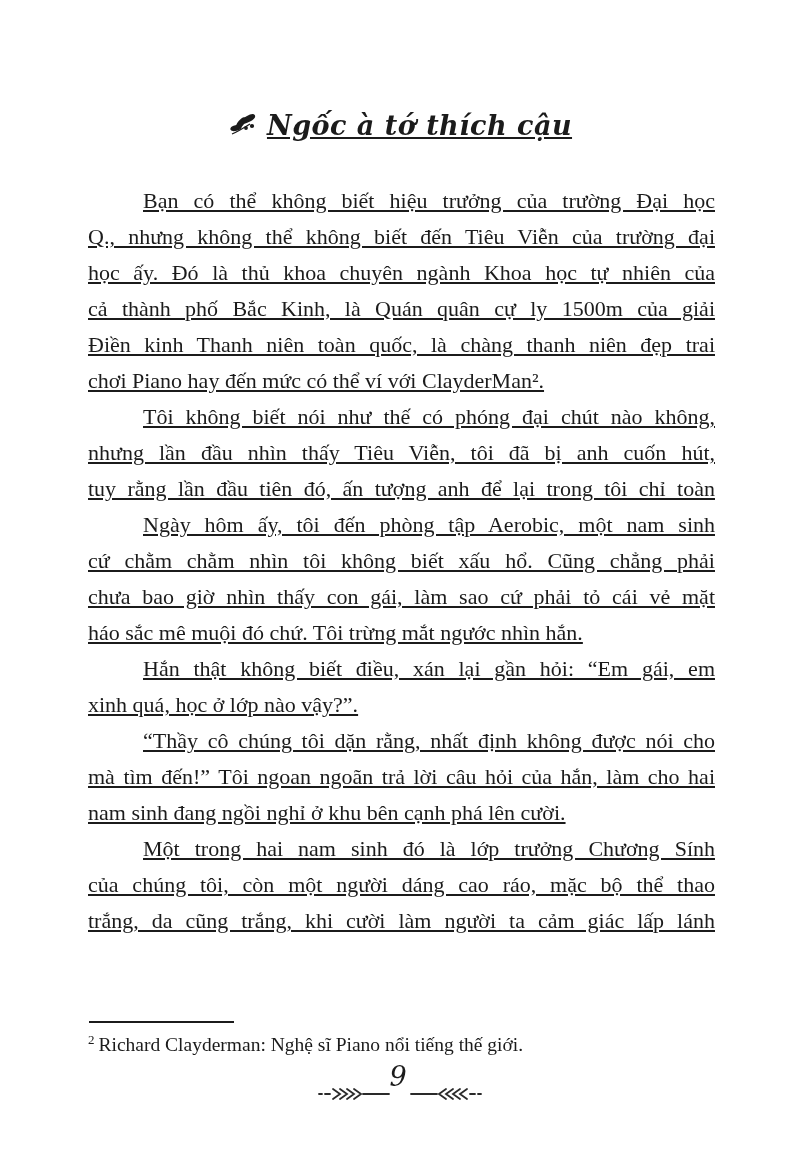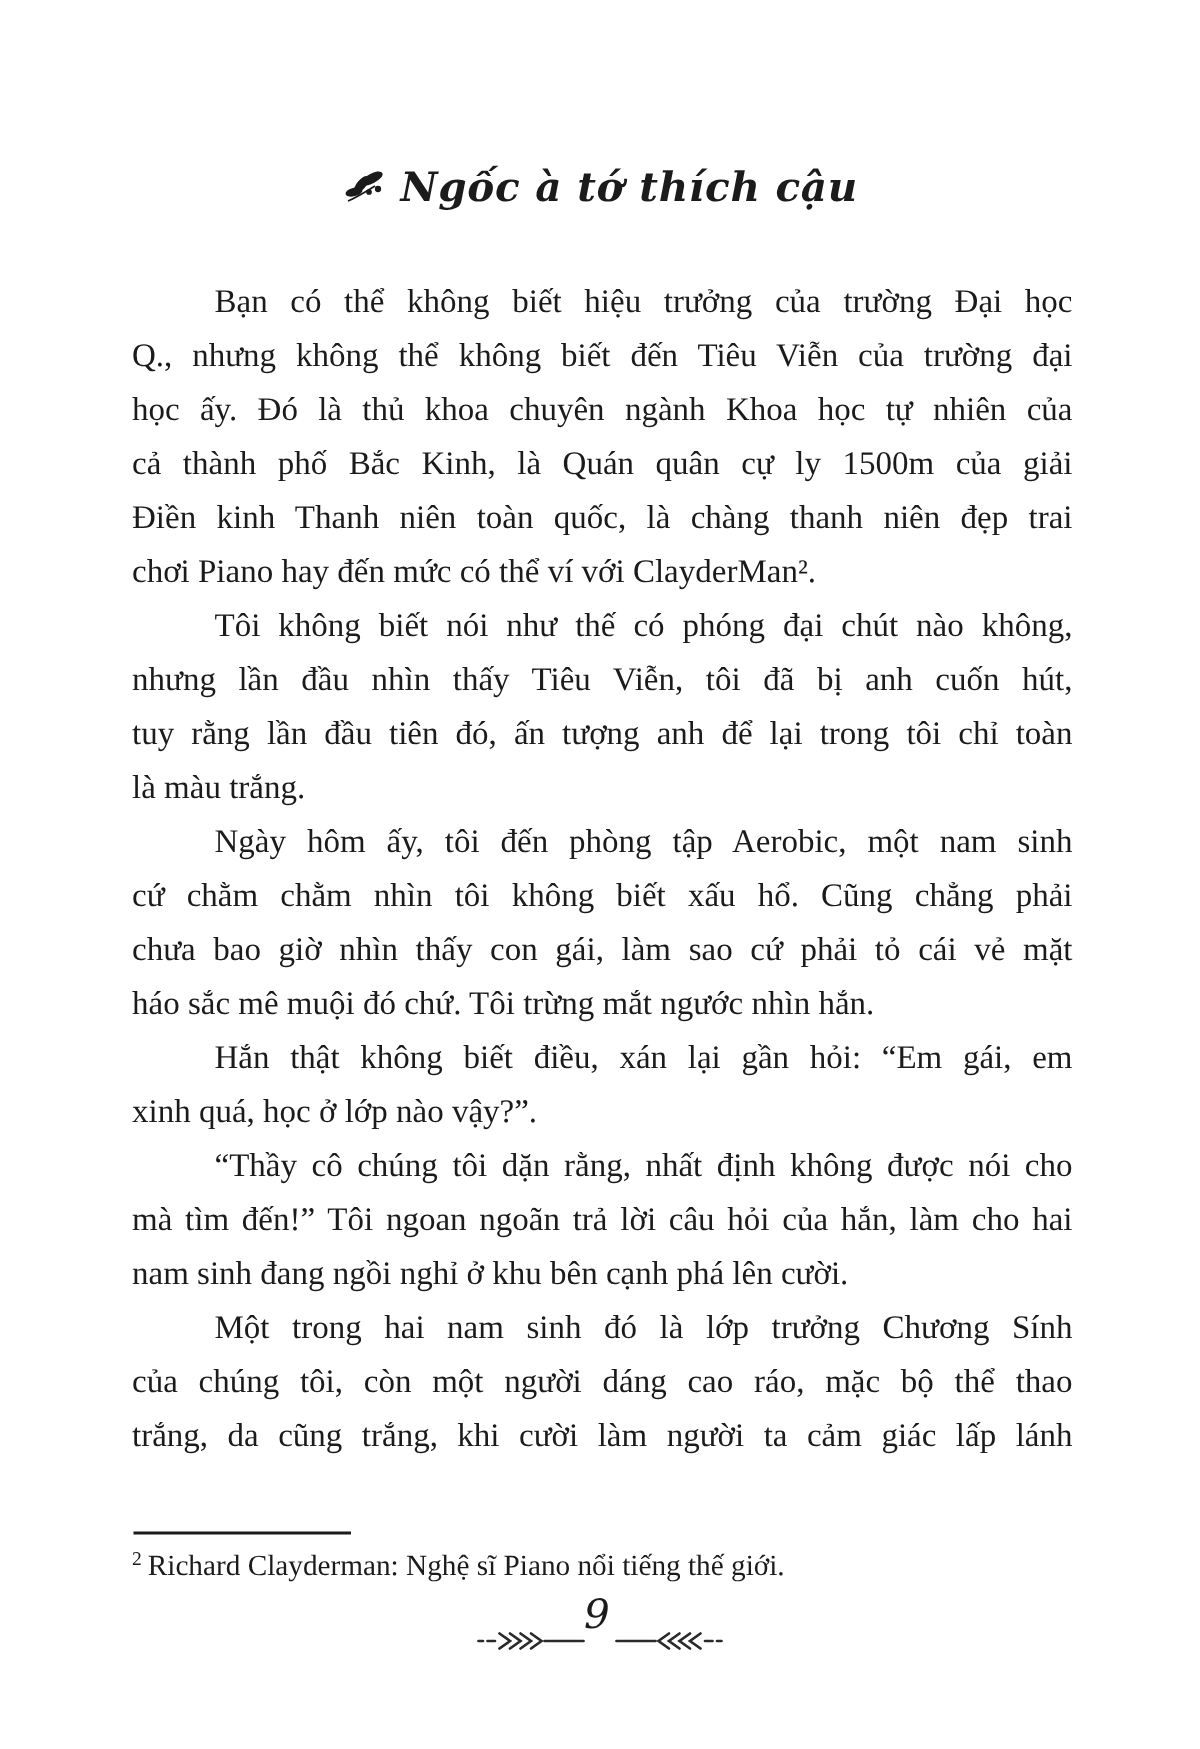--- a/index.html
+++ b/index.html
@@ -15,33 +15,34 @@
   
   .book-header{
     position:absolute;top:108px;left:0;right:0;
     display:flex;justify-content:center;align-items:center;gap:9px;
   }
   .book-title{
     font-family:"DejaVu Serif", serif;
     font-style:italic;font-weight:700;
     font-size:27px;letter-spacing:.5px;
     white-space:nowrap;
+    text-decoration:underline;
   }
   .leaf{flex:0 0 auto;margin-top:4px;}
   
   .text-block{
     position:absolute;top:183px;left:88px;width:627px;
     font-size:22px;line-height:36px;
   }
   .bline{
     text-align:justify;
     text-align-last:justify;
     text-justify:inter-word;
     white-space:normal;
-    height:36px;overflow:visible;
+    height:36px;overflow:visible;text-decoration:underline;
   }
   .bline.first{text-indent:55px;}
   .bline.flush{text-align-last:left;}
   
   .footnote-rule{
     position:absolute;left:89px;top:1021px;
     width:145px;height:0;
     border-top:2.5px solid #1b1b1b;
   }
   .footnote{
@@ -90,21 +91,20 @@
     <div class="bline first">Bạn có thể không biết hiệu trưởng của trường Đại học</div>
     <div class="bline">Q., nhưng không thể không biết đến Tiêu Viễn của trường đại</div>
     <div class="bline">học ấy. Đó là thủ khoa chuyên ngành Khoa học tự nhiên của</div>
     <div class="bline">cả thành phố Bắc Kinh, là Quán quân cự ly 1500m của giải</div>
     <div class="bline">Điền kinh Thanh niên toàn quốc, là chàng thanh niên đẹp trai</div>
     <div class="bline flush">chơi Piano hay đến mức có thể ví với ClayderMan².</div>
 
     <div class="bline first">Tôi không biết nói như thế có phóng đại chút nào không,</div>
     <div class="bline">nhưng lần đầu nhìn thấy Tiêu Viễn, tôi đã bị anh cuốn hút,</div>
     <div class="bline">tuy rằng lần đầu tiên đó, ấn tượng anh để lại trong tôi chỉ toàn</div>
-    <div class="bline flush">là màu trắng.</div>
 
     <div class="bline first">Ngày hôm ấy, tôi đến phòng tập Aerobic, một nam sinh</div>
     <div class="bline">cứ chằm chằm nhìn tôi không biết xấu hổ. Cũng chẳng phải</div>
     <div class="bline">chưa bao giờ nhìn thấy con gái, làm sao cứ phải tỏ cái vẻ mặt</div>
     <div class="bline flush">háo sắc mê muội đó chứ. Tôi trừng mắt ngước nhìn hắn.</div>
 
     <div class="bline first">Hắn thật không biết điều, xán lại gần hỏi: “Em gái, em</div>
     <div class="bline flush">xinh quá, học ở lớp nào vậy?”.</div>
 
     <div class="bline first">“Thầy cô chúng tôi dặn rằng, nhất định không được nói cho</div>

